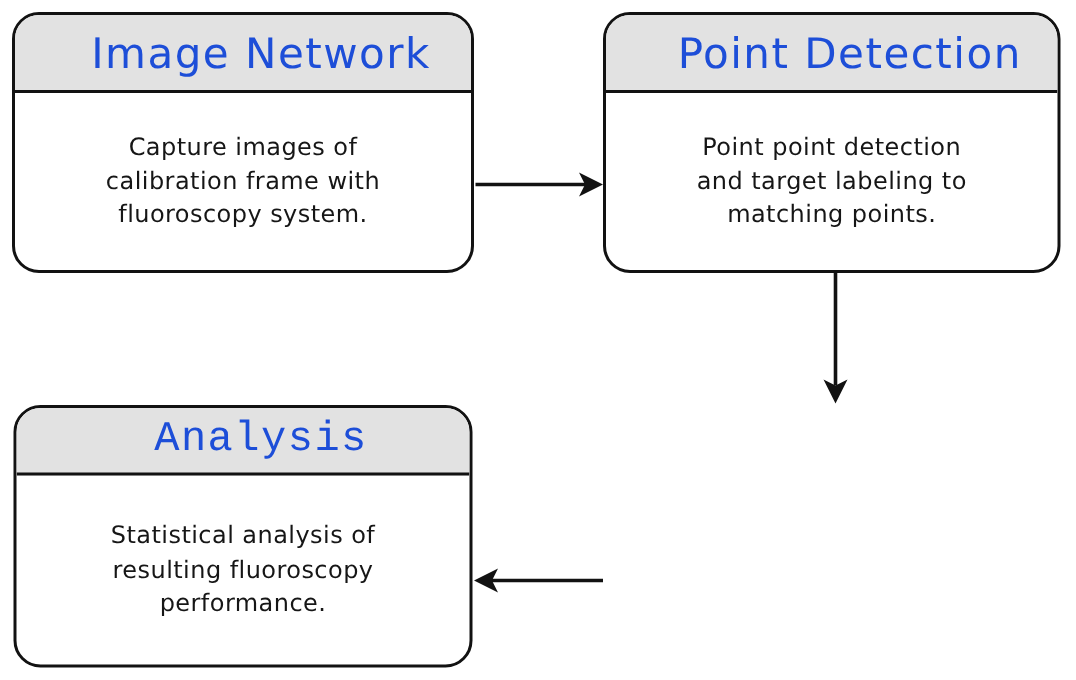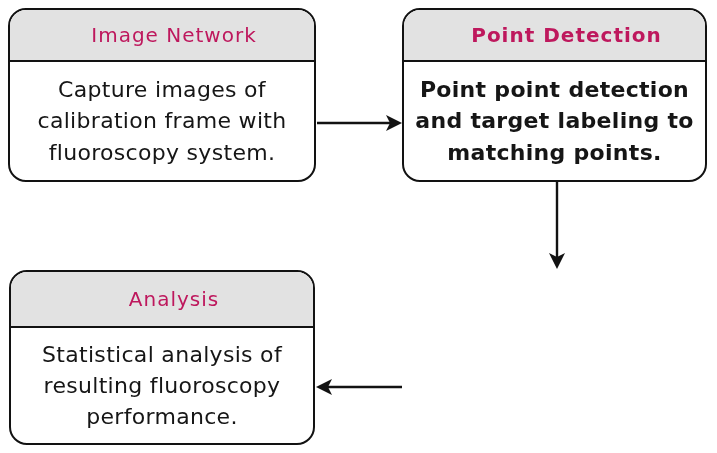--- a/index.html
+++ b/index.html
@@ -25,46 +25,46 @@
     flex-direction: column;
     overflow: hidden;
   }
   .box-header {
     box-sizing: border-box;
     background: var(--header_fill, #e2e2e2);
     border-bottom: 2.4px solid var(--border, #121212);
     display: flex;
     align-items: center;
     justify-content: center;
-    font-size: 20px;
+    font-size: 28px;
     letter-spacing: 1px;
-    color: #be185d;
+    color: #1d4ed8;
     flex: 0 0 auto;
     padding-left: 24px;
   }
   .box-body {
     flex: 1 1 auto;
     display: flex;
     align-items: center;
     justify-content: center;
     text-align: center;
-    font-size: 22px;
+    font-size: 16px;
     line-height: 1.42;
     letter-spacing: 0.3px;
     color: #161616;
     white-space: pre-line;
     padding: 2px 8px;
   }
   
   #box-image-network  { left: 8px;   top: 8px;   width: 308px; height: 174px; }
   #box-image-network  .box-header { height: 52px; }
-  #box-point-detection{ left: 402px; top: 8px;   width: 305px; height: 174px; font-weight: bold; }
+  #box-point-detection{ left: 402px; top: 8px;   width: 305px; height: 174px; }
   #box-point-detection .box-header { height: 52px; }
   #box-analysis       { left: 9px;   top: 270px; width: 306px; height: 175px; }
-  #box-analysis       .box-header { height: 56px; }
+  #box-analysis       .box-header { height: 45px; font-family: Liberation Mono, monospace; }
   #box-calibration    { left: 402px; top: 270px; width: 309px; height: 175px; }
   #box-calibration    .box-header { height: 56px; }
 
   .arrows {
     position: absolute;
     left: 0; top: 0;
     width: 717px;
     height: 453px;
     pointer-events: none;
   }

